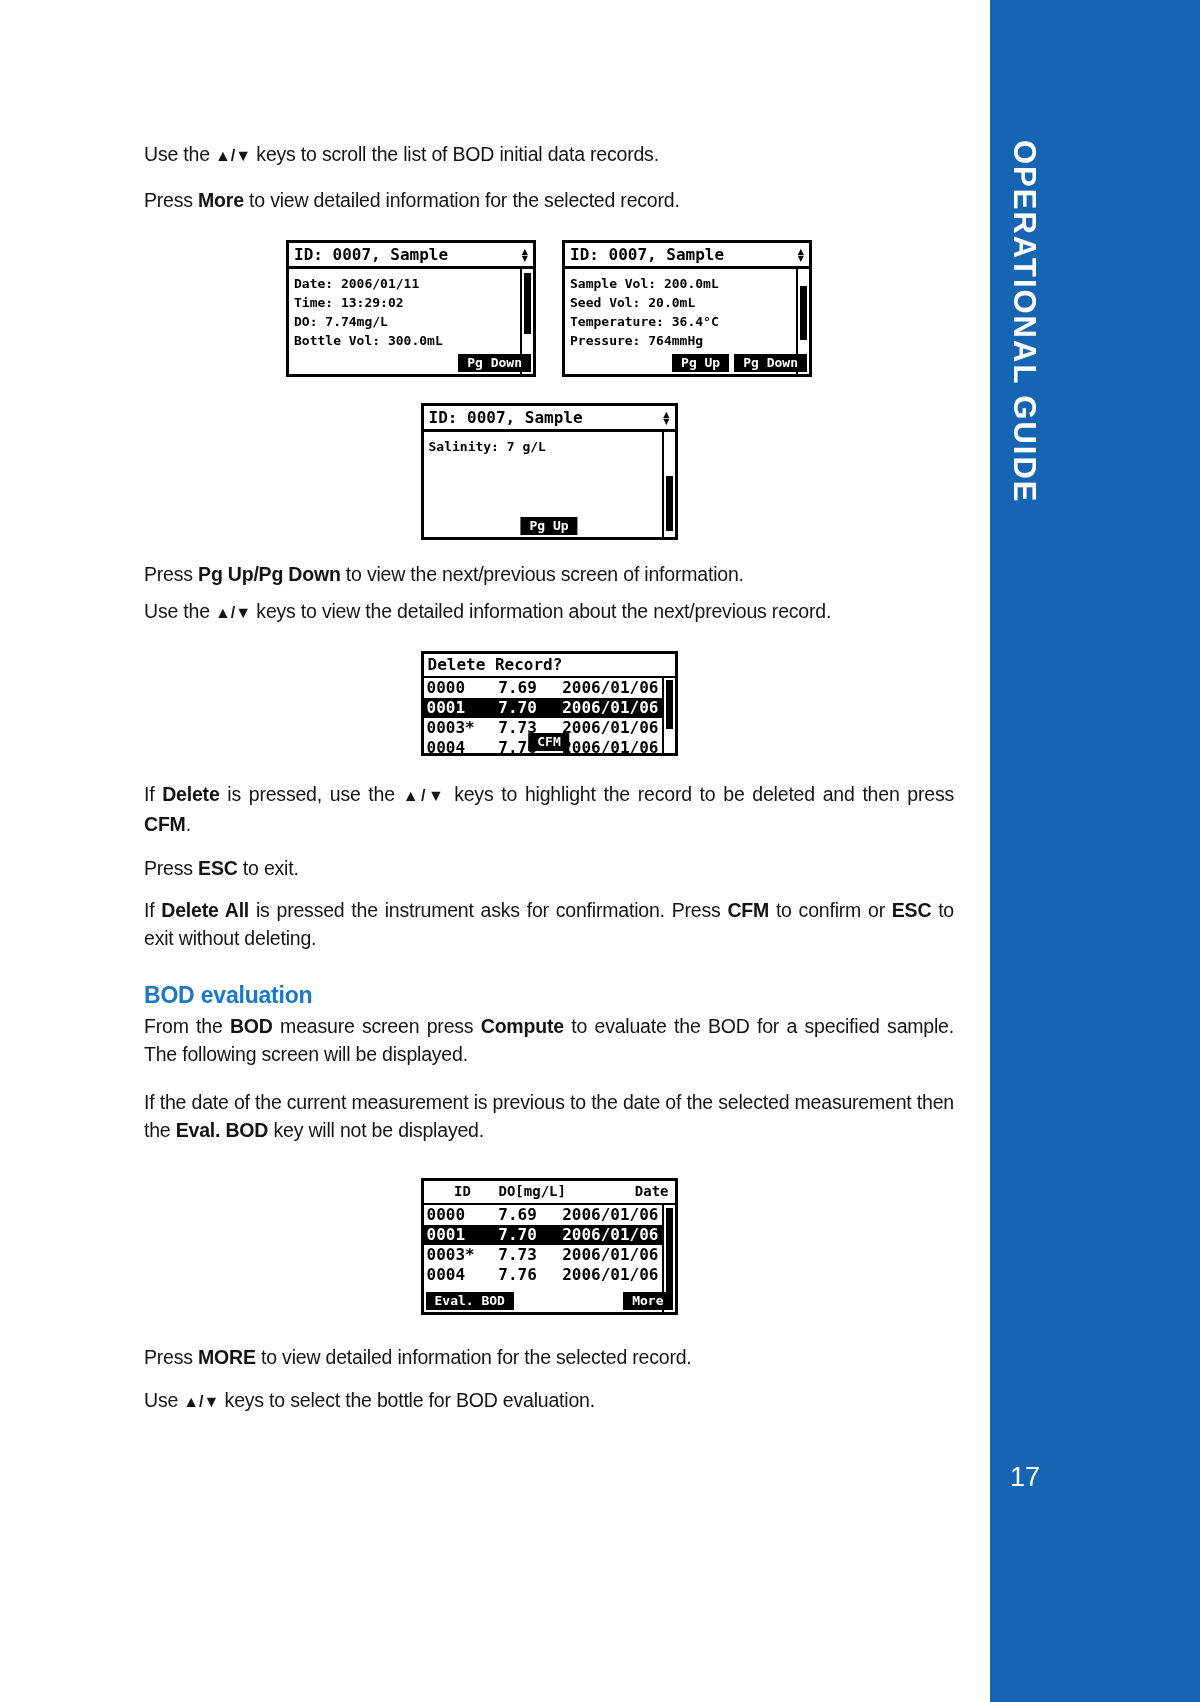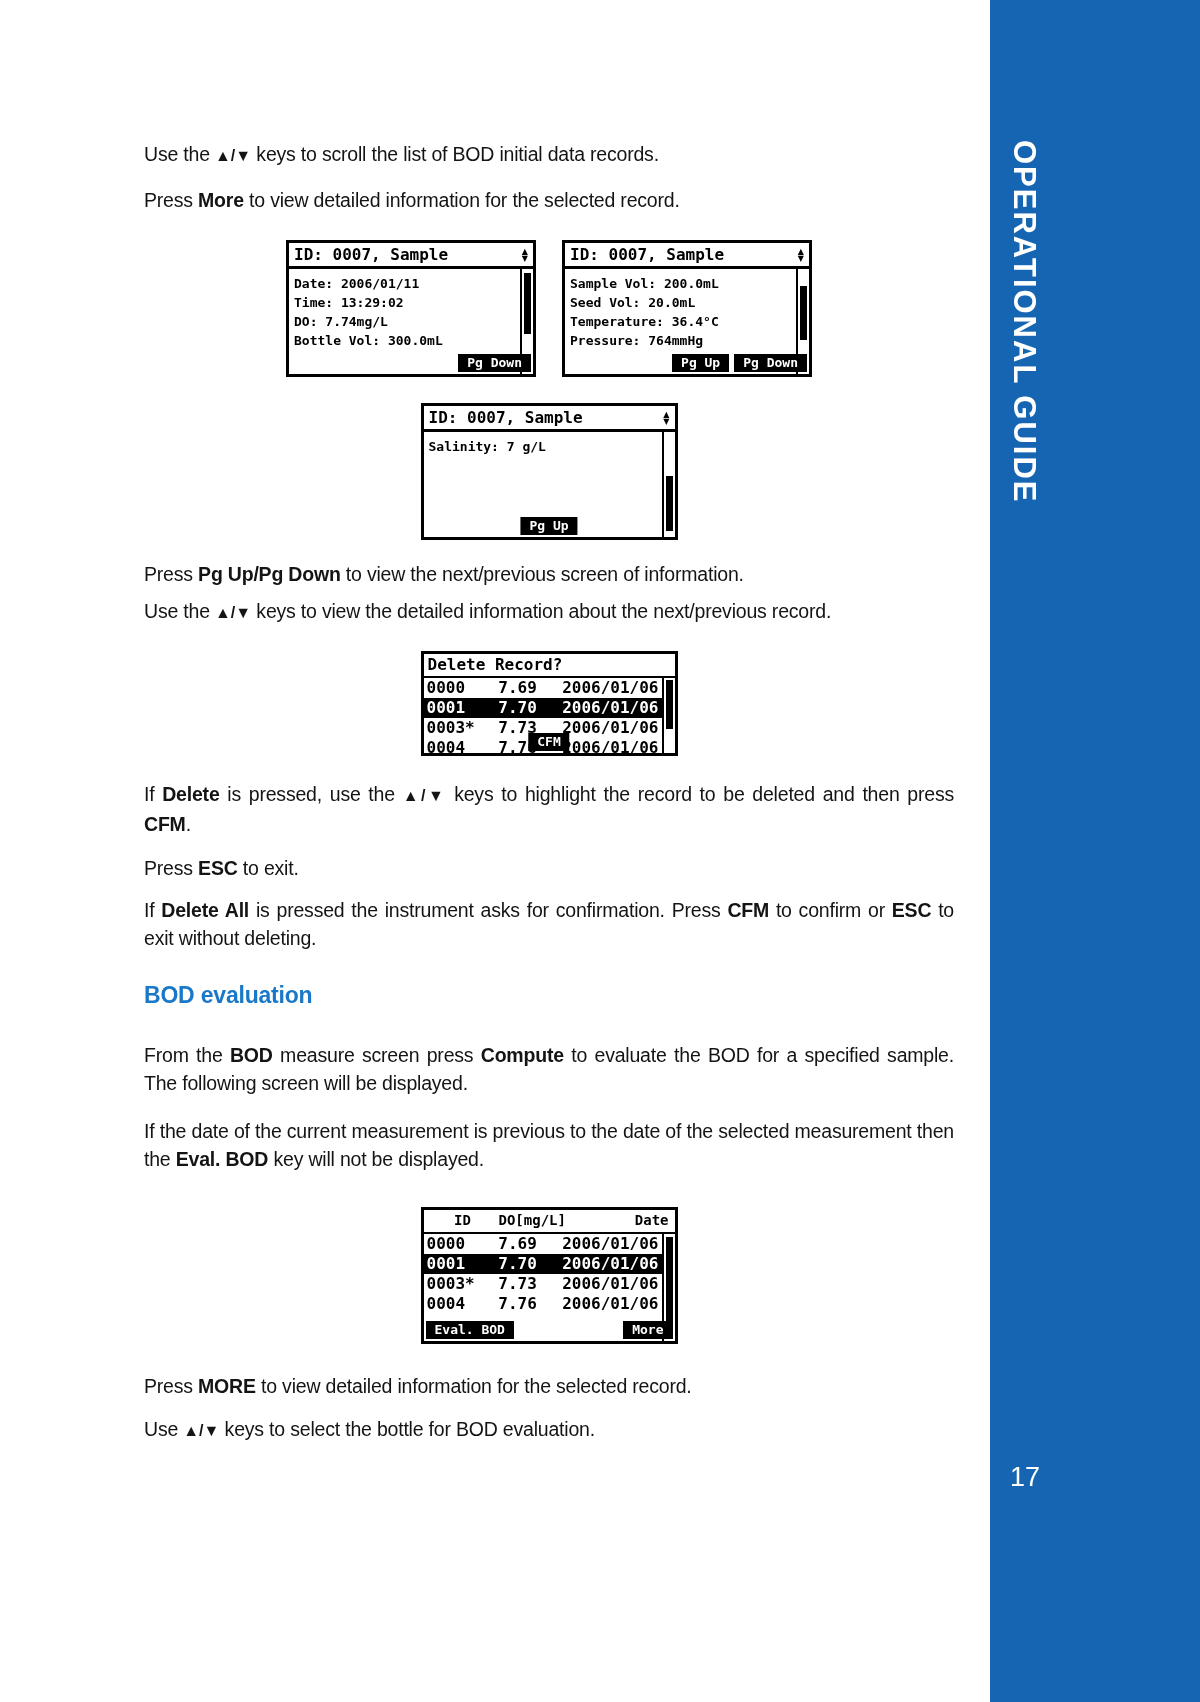--- a/index.html
+++ b/index.html
@@ -177,21 +177,21 @@
     </div>
 
     <p class="para justify" style="margin-top:24px"><span>If </span><b>Delete</b><span> is pressed, use the </span><span class="keys">▲/▼</span><span> keys to highlight the record to be deleted and then press </span><b>CFM</b><span>.</span></p>
 
     <p class="para" style="margin-top:16px"><span>Press </span><b>ESC</b><span> to exit.</span></p>
 
     <p class="para justify" style="margin-top:14px"><span>If </span><b>Delete All</b><span> is pressed the instrument asks for confirmation. Press </span><b>CFM</b><span> to confirm or </span><b>ESC</b><span> to exit without deleting.</span></p>
 
     <h2 class="heading" style="margin-top:28px">BOD evaluation</h2>
 
-    <p class="para justify" style="margin-top:31px"><span>From the </span><b>BOD</b><span> measure screen press </span><b>Compute</b><span> to evaluate the BOD for a specified sample. The following screen will be displayed.</span></p>
+    <p class="para justify" style="margin-top:2px"><span>From the </span><b>BOD</b><span> measure screen press </span><b>Compute</b><span> to evaluate the BOD for a specified sample. The following screen will be displayed.</span></p>
 
     <p class="para justify" style="margin-top:20px"><span>If the date of the current measurement is previous to the date of the selected measurement then the </span><b>Eval. BOD</b><span> key will not be displayed.</span></p>
 
     <div class="lcd" style="width:257px;height:137px;margin:34px auto 0">
       <div class="lcd-head">
         <span class="h-id">ID</span>
         <span class="h-do">DO[mg/L]</span>
         <span class="h-date">Date</span>
       </div>
       <div class="lcd-rows">

